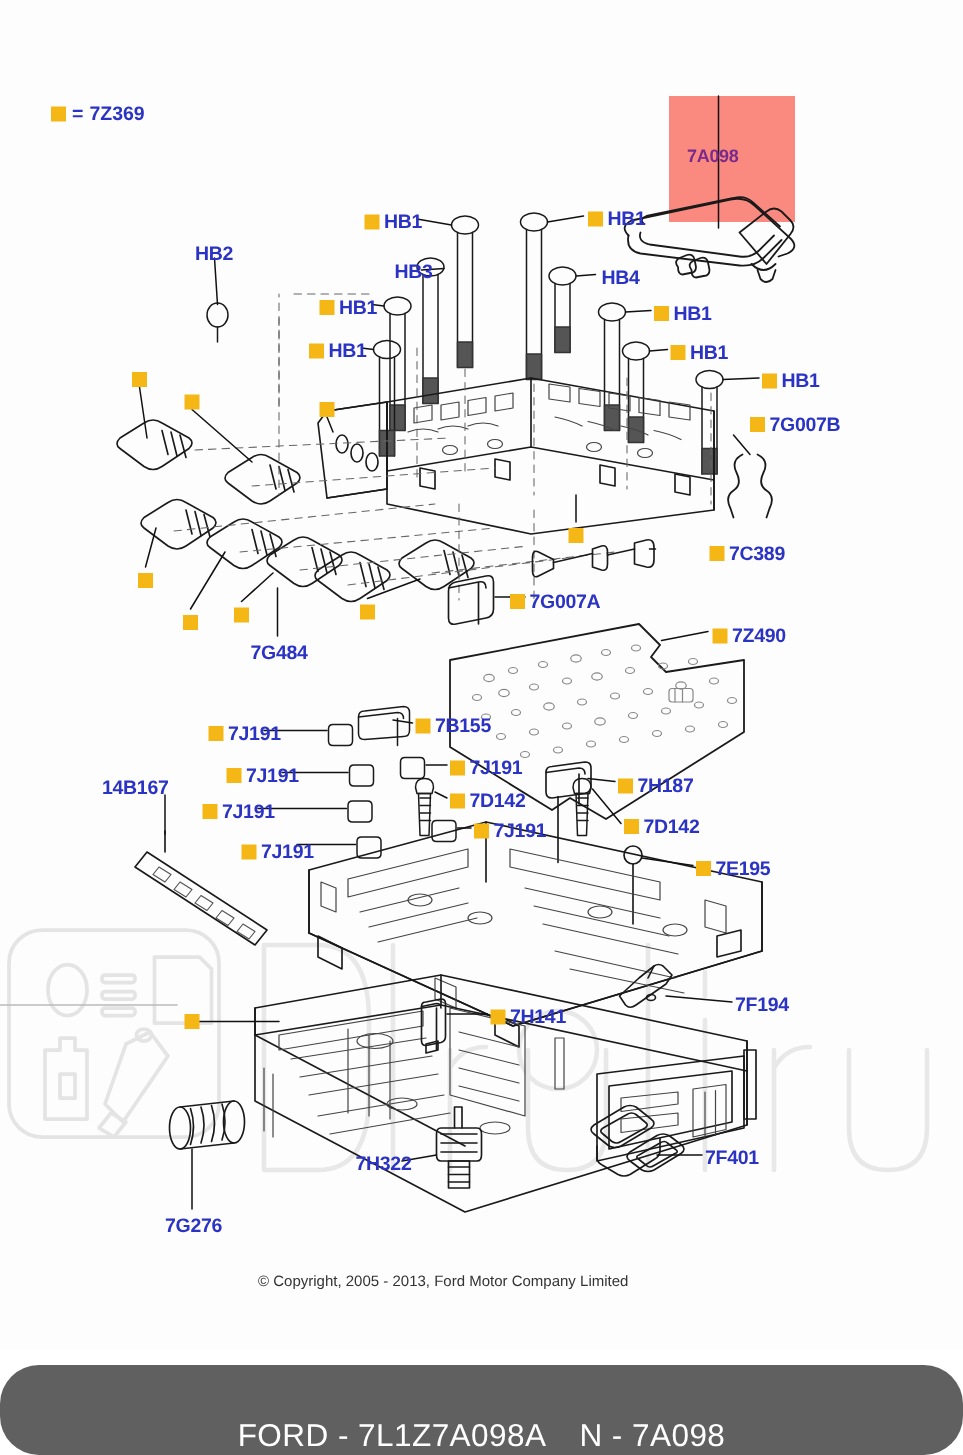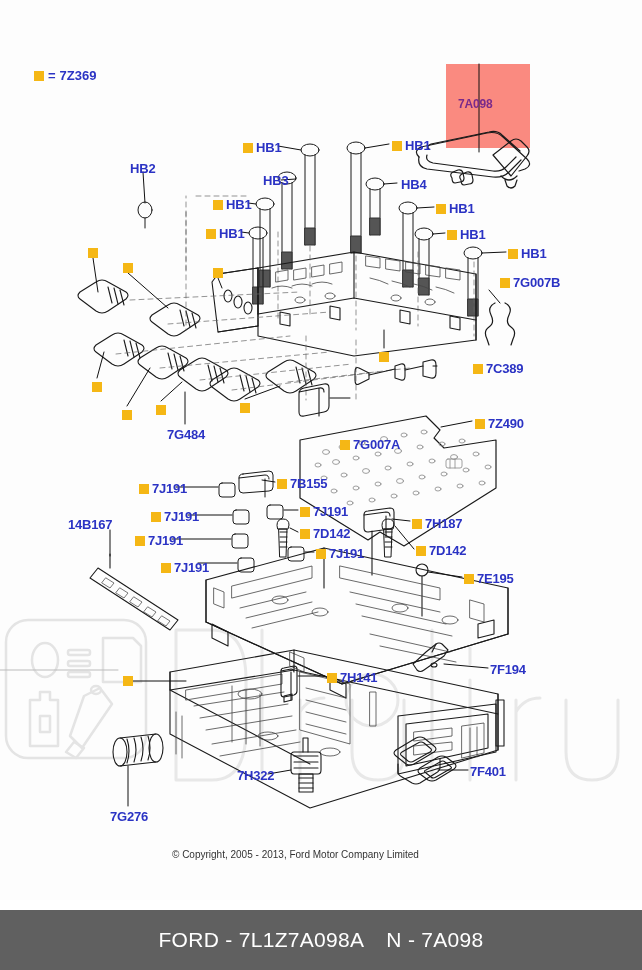--- a/index.html
+++ b/index.html
@@ -100,23 +100,24 @@
   }
   
   #bottom-bar {
     position: absolute;
     left: 0;
     top: 910px;
     width: 642px;
     height: 60px;
     background: #606060;
     display: flex;
-    align-items: center;
+    align-items: flex-end;
     justify-content: center;
     color: #ffffff;
+    border-radius: 26px;
   }
   #bottom-bar .part-text {
     font-size: 21px;
     letter-spacing: 0.3px;
     font-family: "Liberation Sans", sans-serif;
   }
   #bottom-bar .part-text .gap { display: inline-block; width: 22px; }
 </style>
 </head>
 <body>
@@ -537,21 +538,21 @@
         <div class="callout" style="left: 392px; top: 139px;"><span class="marker"></span><span>HB1</span></div>
         <div class="callout" style="left: 247px; top: 174px; padding-left: 16px;"><span>HB3</span></div>
         <div class="callout" style="left: 401px; top: 178px;"><span>HB4</span></div>
         <div class="callout" style="left: 213px; top: 198px;"><span class="marker"></span><span>HB1</span></div>
         <div class="callout" style="left: 436px; top: 202px;"><span class="marker"></span><span>HB1</span></div>
         <div class="callout" style="left: 206px; top: 227px;"><span class="marker"></span><span>HB1</span></div>
         <div class="callout" style="left: 447px; top: 228px;"><span class="marker"></span><span>HB1</span></div>
         <div class="callout" style="left: 508px; top: 247px;"><span class="marker"></span><span>HB1</span></div>
         <div class="callout" style="left: 488px; top: 276px; margin-left: 12px;"><span class="marker"></span><span>7G007B</span></div>
         <div class="callout" style="left: 435px; top: 362px; margin-left: 38px;"><span class="marker"></span><span>7C389</span></div>
-        <div class="callout" style="left: 340px; top: 394px; margin-top: 44px;"><span class="marker"></span><span>7G007A</span></div>
+        <div class="callout" style="left: 340px; top: 394px;"><span class="marker"></span><span>7G007A</span></div>
         <div class="callout" style="left: 475px; top: 417px;"><span class="marker"></span><span>7Z490</span></div>
         <div class="callout" style="left: 167px; top: 428px;"><span>7G484</span></div>
         <div class="callout" style="left: 139px; top: 482px;"><span class="marker"></span><span>7J191</span></div>
         <div class="callout" style="left: 277px; top: 477px;"><span class="marker"></span><span>7B155</span></div>
         <div class="callout" style="left: 151px; top: 510px;"><span class="marker"></span><span>7J191</span></div>
         <div class="callout" style="left: 300px; top: 505px;"><span class="marker"></span><span>7J191</span></div>
         <div class="callout" style="left: 412px; top: 517px;"><span class="marker"></span><span>7H187</span></div>
         <div class="callout" style="left: 135px; top: 534px;"><span class="marker"></span><span>7J191</span></div>
         <div class="callout" style="left: 300px; top: 527px;"><span class="marker"></span><span>7D142</span></div>
         <div class="callout" style="left: 68px; top: 518px;"><span>14B167</span></div>

